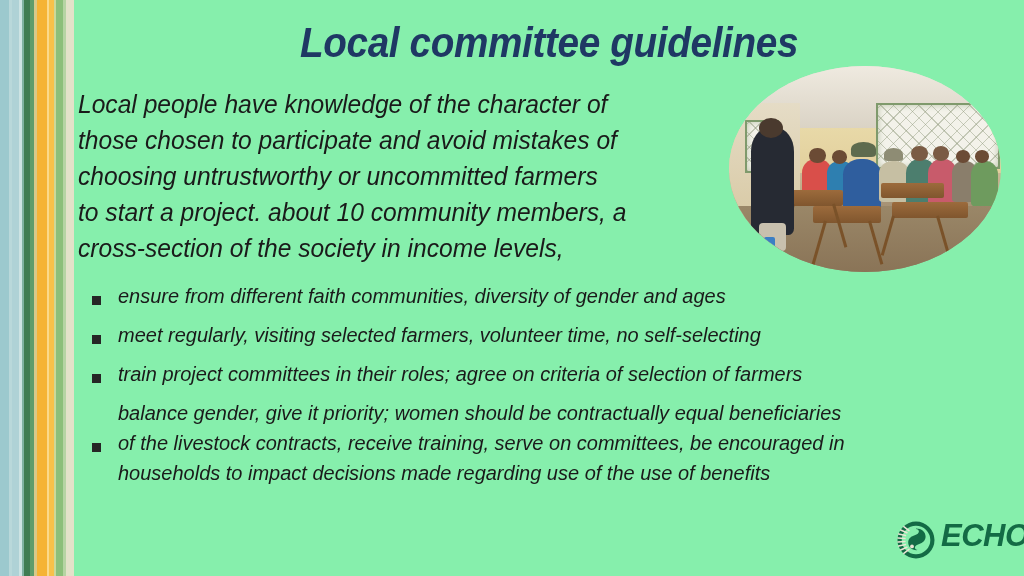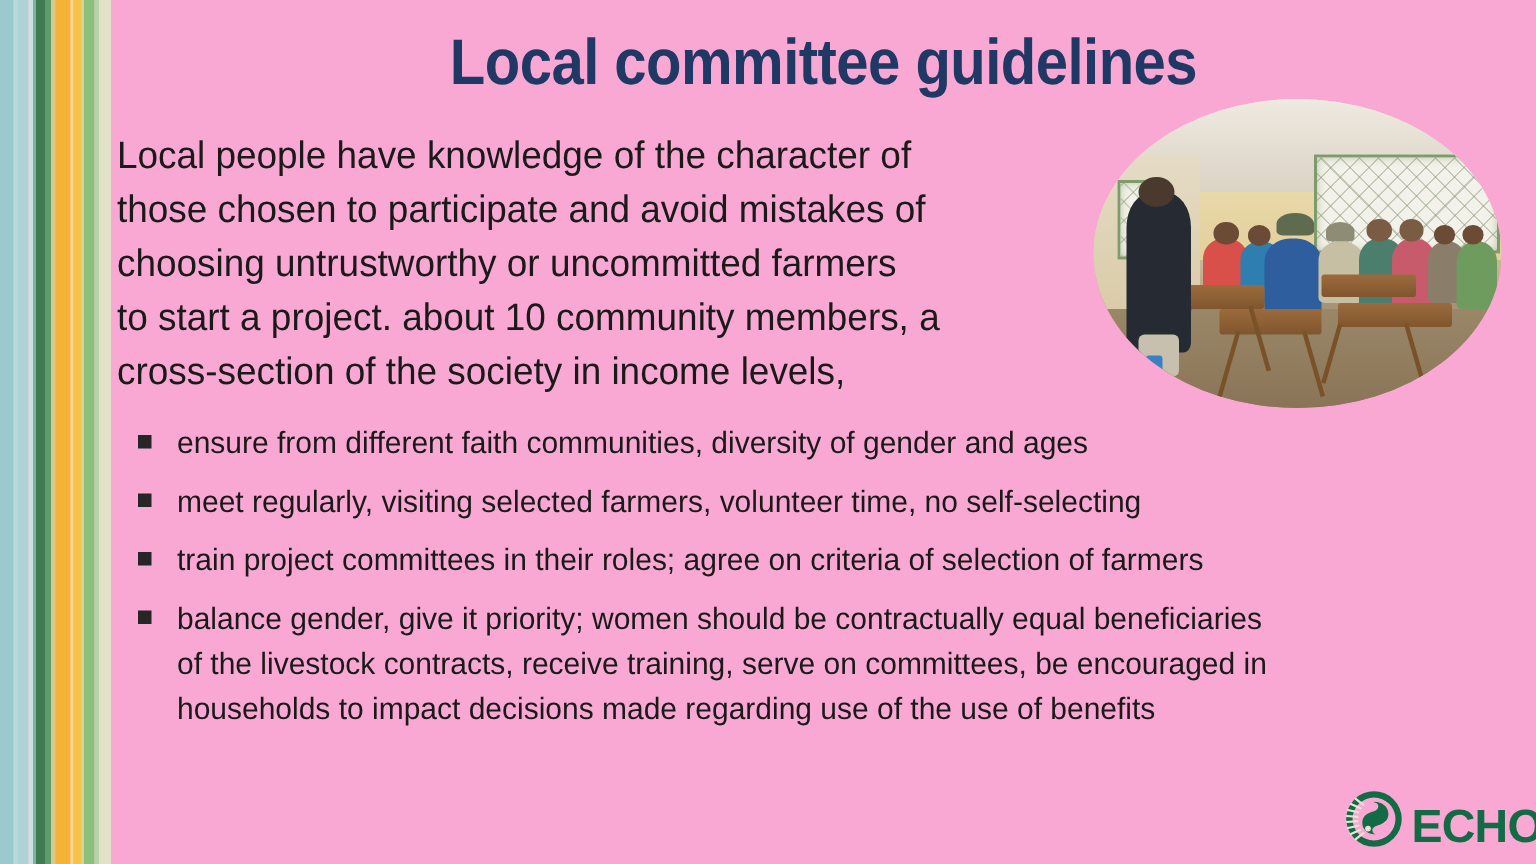--- a/index.html
+++ b/index.html
@@ -5,23 +5,24 @@
 <style>
   html, body {
     margin: 0;
     padding: 0;
     background: #ffffff;
   }
   .slide {
     position: relative;
     width: 1024px;
     height: 576px;
-    background: #f9a8d4;
+    background: #86efac;
     overflow: hidden;
     font-family: "Liberation Sans", "DejaVu Sans", sans-serif;
+    font-style: italic;
   }
 
   
   .stripe-band {
     position: absolute;
     left: 0; top: 0;
     width: 74px;
     height: 576px;
     display: flex;
     flex-direction: row;
@@ -76,21 +77,21 @@
 
   
   .bullets {
     position: absolute;
     left: 92px;
     top: 281px;
     width: 918px;
   }
   .bullet-row {
     display: flex;
-    align-items: flex-start;
+    align-items: center;
     margin-bottom: 9px;
   }
   .bullet-mark {
     flex: 0 0 auto;
     width: 9px;
     height: 9px;
     background: #262626;
     margin-top: 9px;
     margin-right: 17px;
   }
@@ -206,21 +207,21 @@
   }
 
   
   .echo-logo {
     position: absolute;
     left: 896px;
     top: 520px;
     width: 118px;
     height: 46px;
     display: flex;
-    align-items: flex-end;
+    align-items: flex-start;
   }
   .echo-mark {
     position: relative;
     width: 40px;
     height: 40px;
     flex: 0 0 auto;
   }
   .echo-word {
     margin-left: 5px;
     color: #136B45;

